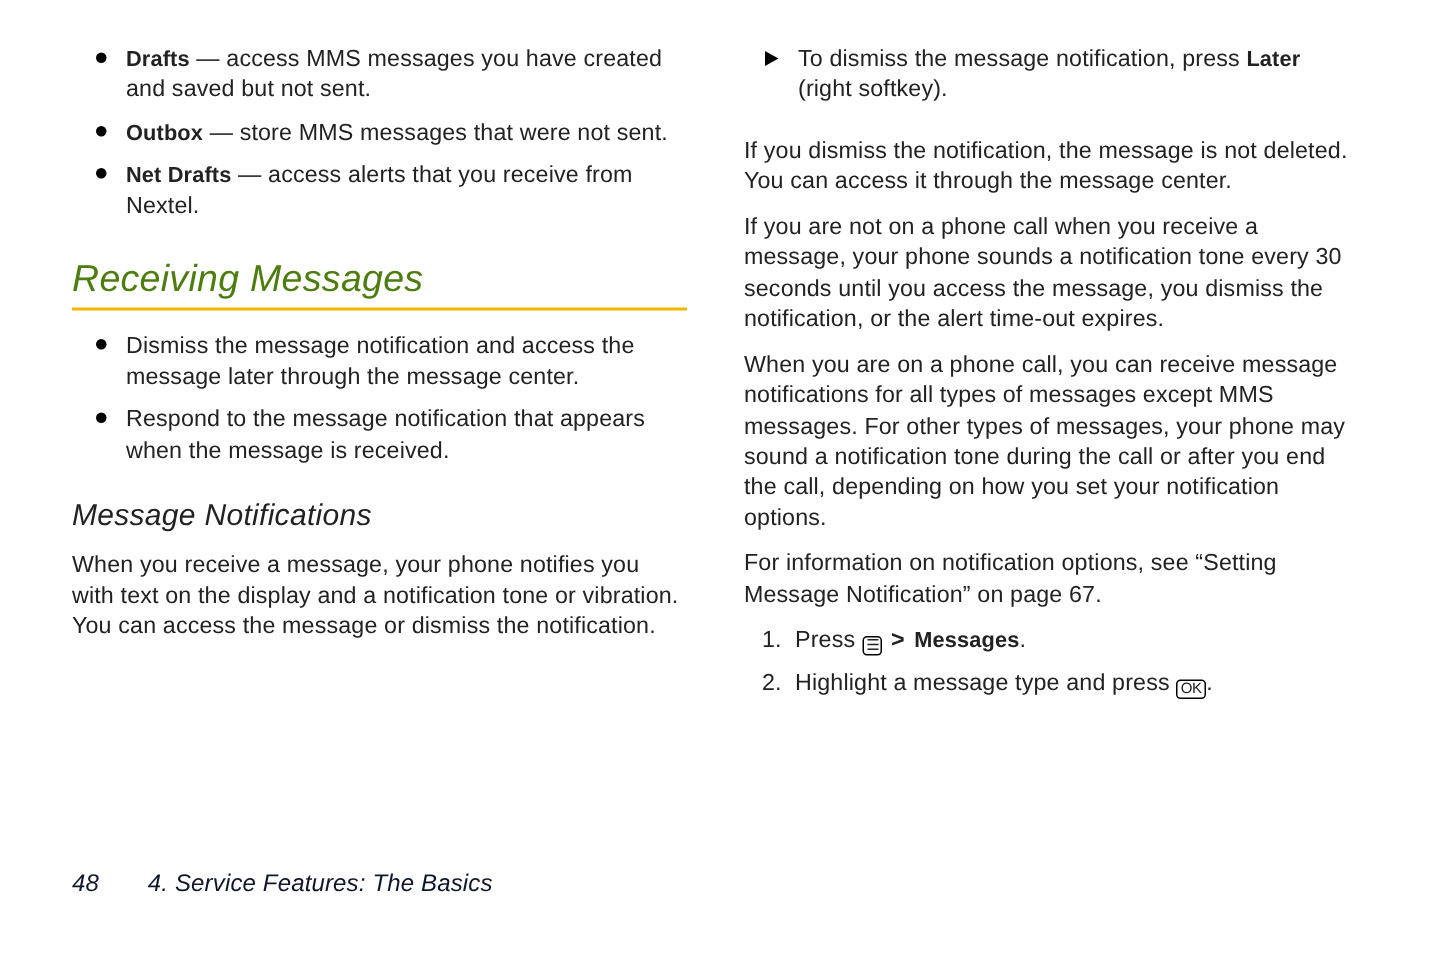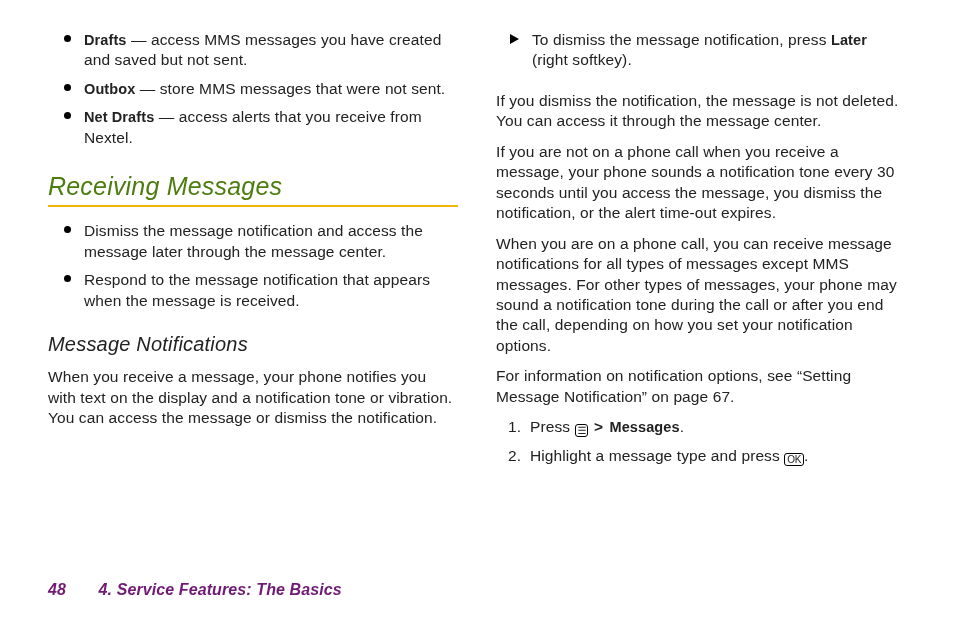--- a/index.html
+++ b/index.html
@@ -103,22 +103,21 @@
     letter-spacing: -0.3px;
   }
   .btn-menu { width: 13px; text-align: center; }
   .chev { font-weight: 700; padding: 0 2px; }
   .footer {
     position: absolute;
     left: 48px;
     bottom: 36px;
     font-size: 16px;
     font-style: italic;
-    color: #701a75;
-    font-weight: bold;
+    color: #0f172a;
   }
   .footer .pg { font-style: italic; padding-right: 28px; }
 </style>
 </head>
 <body>
 
 <div class="page">
   <div class="cols">
 
     <ul class="dots">

